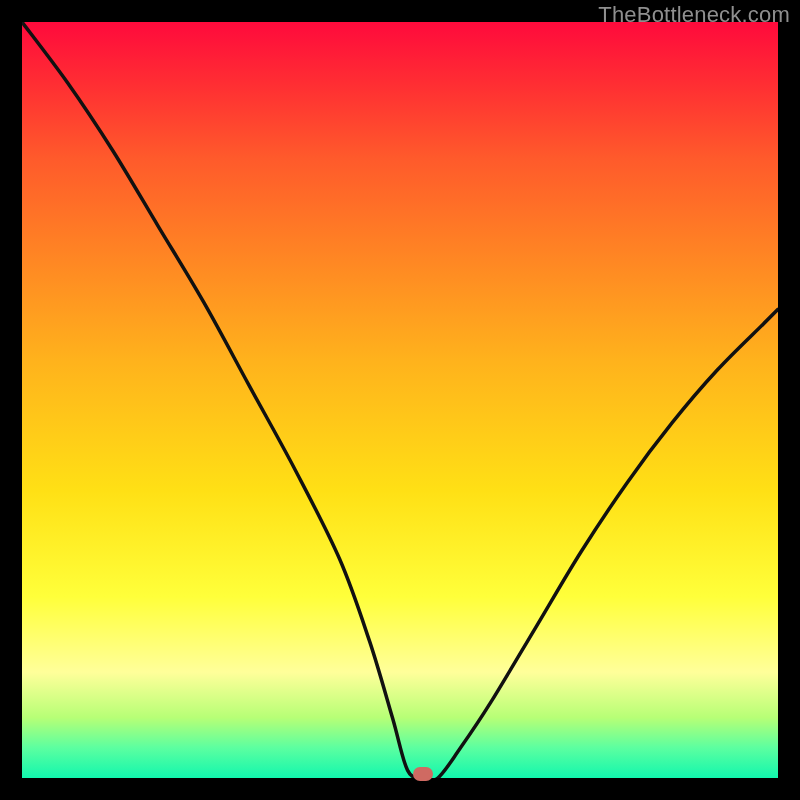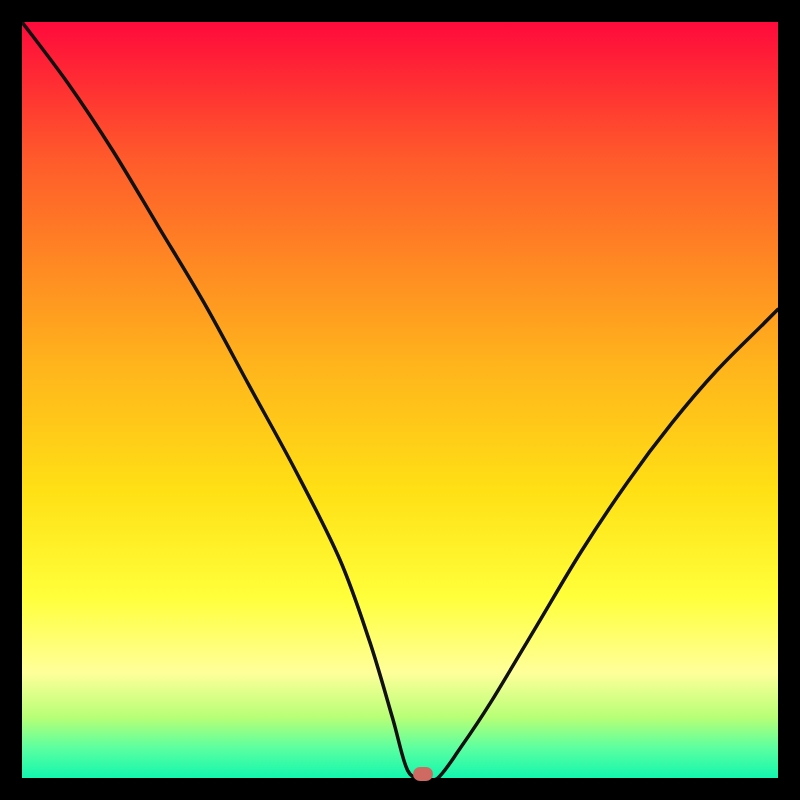--- a/index.html
+++ b/index.html
@@ -67,13 +67,14 @@
 </head>
 <body>
 
 <div class="frame">
   <div class="plot-area">
     <svg class="curve" viewBox="0 0 756 756" preserveAspectRatio="none">
       <path fill="none" stroke="#111111" stroke-width="3.5" stroke-linecap="round" stroke-linejoin="round" d="M 0.0 0.0 C 7.6 10.1, 30.2 39.1, 45.4 60.5 C 60.5 81.9, 75.6 104.6, 90.7 128.5 C 105.8 152.5, 121.0 178.9, 136.1 204.1 C 151.2 229.3, 166.3 253.3, 181.4 279.7 C 196.6 306.2, 211.7 335.2, 226.8 362.9 C 241.9 390.6, 257.0 417.1, 272.2 446.0 C 287.3 475.0, 304.9 507.8, 317.5 536.8 C 330.1 565.7, 338.9 593.5, 347.8 619.9 C 356.6 646.4, 364.1 674.1, 370.4 695.5 C 376.7 716.9, 380.5 738.4, 385.6 748.4 C 390.6 758.5, 395.6 754.7, 400.7 756.0 C 405.7 757.3, 409.5 761.0, 415.8 756.0 C 422.1 751.0, 429.7 738.4, 438.5 725.8 C 447.3 713.2, 456.1 700.6, 468.7 680.4 C 481.3 660.2, 499.0 630.0, 514.1 604.8 C 529.2 579.6, 544.3 553.1, 559.4 529.2 C 574.6 505.3, 589.7 482.6, 604.8 461.2 C 619.9 439.7, 635.0 419.6, 650.2 400.7 C 665.3 381.8, 680.4 364.1, 695.5 347.8 C 710.6 331.4, 730.8 312.5, 740.9 302.4 C 751.0 292.3, 753.5 289.8, 756.0 287.3"></path>
     </svg>
     <div class="marker" style="left: 400.68px; top: 752.22px; background: rgb(207, 106, 98);"></div>
   </div>
+  <div class="watermark">TheBottleneck.com</div>
 </div>
 
 </body></html>

